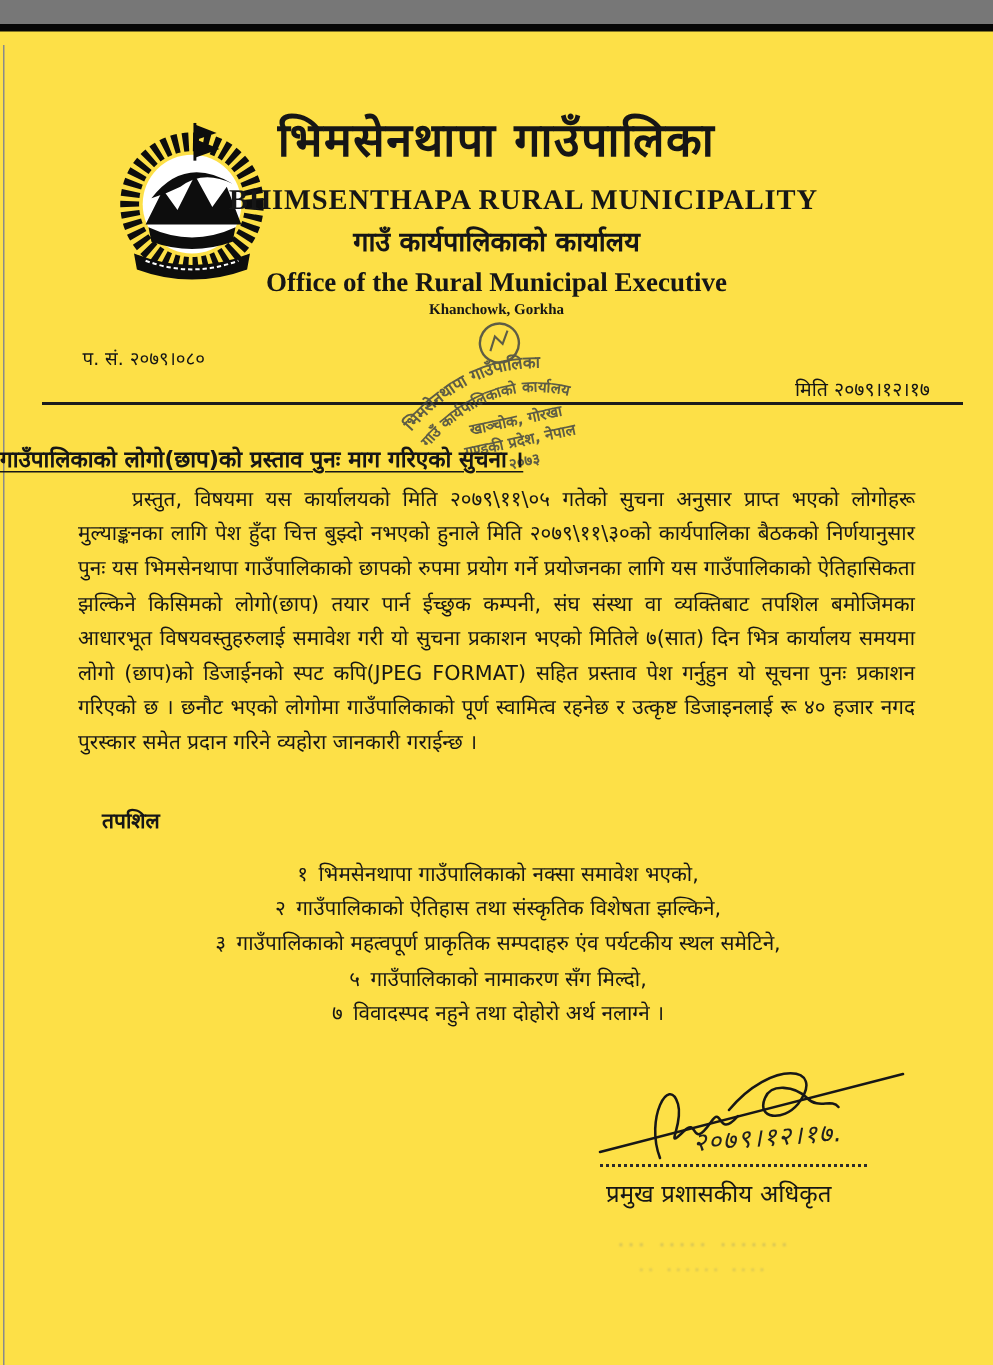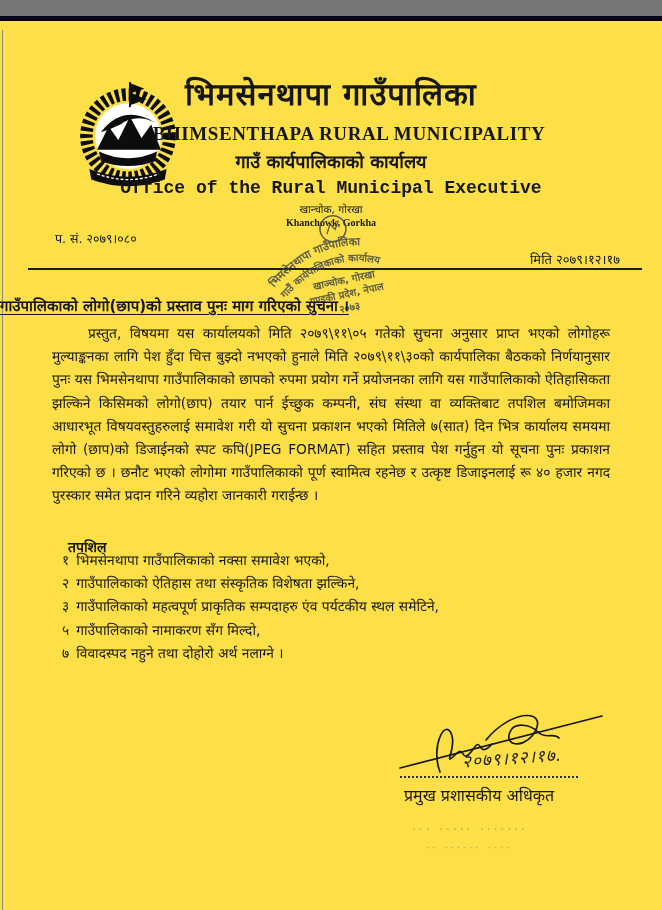--- a/index.html
+++ b/index.html
@@ -11,21 +11,21 @@
   
   .scan-top{position:absolute;top:0;left:0;right:0;height:5px;background:#060606;}
   .scan-bottom{position:absolute;bottom:0;left:0;right:0;height:11px;background:#070707;}
   .scan-left{position:absolute;top:14px;bottom:11px;left:2px;width:1px;background:#8a8a8a;}
 
   
   .header{position:absolute;top:58px;left:0;right:0;text-align:center;}
   .hdr-np-title{font-size:31px;font-weight:bold;letter-spacing:1px;line-height:40px;}
   .hdr-en-title{font-family:"Liberation Serif",serif;font-size:19px;font-weight:bold;letter-spacing:.6px;line-height:26px;margin-top:7px;padding-left:36px;}
   .hdr-np-office{font-size:18px;font-weight:bold;line-height:25px;margin-top:2px;}
-  .hdr-en-office{font-family:Liberation Mono, monospace;font-size:18px;font-weight:bold;line-height:24px;margin-top:2px;}
+  .hdr-en-office{font-family:Liberation Serif, serif;font-size:18px;font-weight:bold;line-height:24px;margin-top:2px;}
   .hdr-np-addr{font-size:10.5px;line-height:13px;margin-top:3px;}
   .hdr-en-addr{font-family:"Liberation Serif",serif;font-size:10px;font-weight:bold;line-height:14px;}
 
   .emblem{position:absolute;left:70px;top:60px;width:116px;height:126px;}
 
   
   .ref-no{position:absolute;left:55px;top:214px;font-size:12.5px;}
   .date{position:absolute;right:42px;top:234px;font-size:13px;}
   .rule{position:absolute;top:252px;left:28px;right:20px;border-top:2px solid #1c1c1c;}
 
@@ -35,21 +35,21 @@
   .subject{position:absolute;top:279px;left:0;right:0;text-align:left;font-size:15px;font-weight:bold;}
   .subject span{text-decoration:underline;text-underline-offset:3px;}
 
   .body-par{
     position:absolute;top:306px;left:52px;right:52px;
     font-size:13.8px;line-height:23.2px;text-align:justify;text-indent:36px;
   }
 
   .tapasil{position:absolute;top:521px;left:68px;font-size:14px;font-weight:bold;text-underline-offset:3px;}
 
-  .list{position:absolute;top:533px;left:62px;right:60px;font-size:13.8px;line-height:23.2px;}
+  .list{position:absolute;top:556px;left:62px;right:60px;font-size:13.8px;line-height:23.2px;text-align:center;}
   .list .item{margin:0;}
   .list .num{margin-right:7px;}
 
   
   .sig-block{position:absolute;right:38px;top:686px;width:236px;}
   .sig-svg{position:absolute;left:8px;top:0;}
   .sig-date{position:absolute;left:74px;top:44px;font-size:17px;font-style:italic;transform:rotate(-4deg);letter-spacing:1px;color:#202020;}
   .sig-dots{position:absolute;left:12px;top:74px;width:178px;border-bottom:2px dotted #2a2a2a;}
   .sig-role{position:absolute;left:16px;top:82px;font-size:16px;}
 
@@ -77,21 +77,20 @@
     <path d="M30,78 Q60,92 90,78 L88,88 Q60,98 32,88 Z" fill="#0d0d0d"></path>
     <path d="M20,96 Q60,112 100,96 L98,107 Q60,121 22,107 Z" fill="#0d0d0d"></path>
     <path d="M28,101 Q60,113 92,101" stroke="#fff" stroke-width="1.4" stroke-dasharray="3 2" fill="none"></path>
   </svg>
 
   <div class="header">
     <div class="hdr-np-title">भिमसेनथापा गाउँपालिका</div>
     <div class="hdr-en-title">BHIMSENTHAPA RURAL MUNICIPALITY</div>
     <div class="hdr-np-office">गाउँ कार्यपालिकाको कार्यालय</div>
     <div class="hdr-en-office">Office of the Rural Municipal Executive</div>
-    <div class="hdr-np-addr">खान्चोक, गोरखा</div>
     <div class="hdr-en-addr">Khanchowk, Gorkha</div>
   </div>
 
   <div class="ref-no">प. सं. २०७९।०८०</div>
   <div class="date">मिति २०७९।१२।१७</div>
   <div class="rule"></div>
 
   <svg class="stamp" viewBox="0 0 204 112" aria-hidden="true">
     <defs>
       <path id="arcTop" d="M24,74 Q102,8 180,74"></path>

